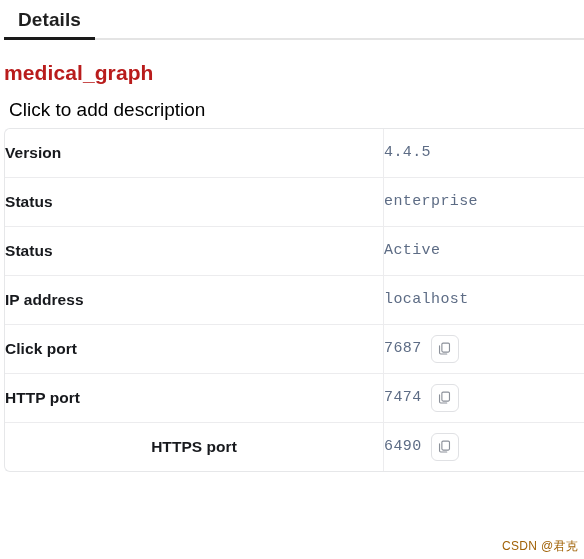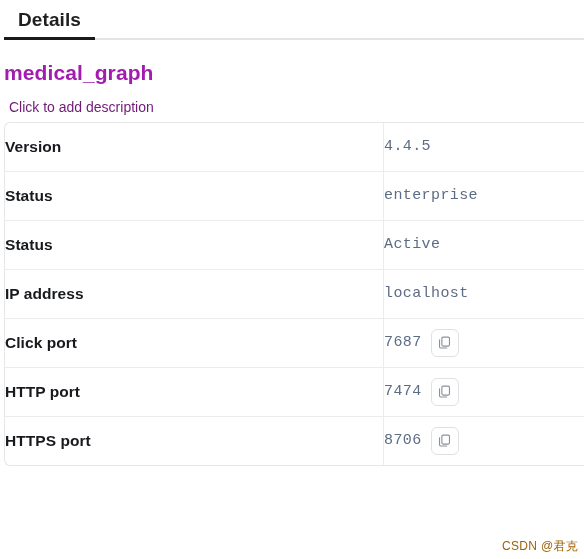--- a/index.html
+++ b/index.html
@@ -59,29 +59,29 @@
     z-index: 2;
   }
 
   
   .titleblock {
     padding: 20px 0 0 4px;
   }
   .db-title {
     font-size: 21px;
     font-weight: 700;
-    color: #a21caf;
+    color: #b91c1c;
     letter-spacing: 0.1px;
     margin: 0;
     line-height: 1.2;
   }
   .db-description {
     margin-top: 14px;
-    font-size: 14px;
-    color: #701a75;
+    font-size: 19px;
+    color: #000000;
     cursor: text;
     line-height: 1.2;
     padding-left: 5px;
   }
 
   
   .table-wrap {
     margin-top: 6px;
     padding-left: 4px;
   }
@@ -97,20 +97,21 @@
     overflow: hidden;
   }
   .info-table tr > td {
     border-bottom: 1px solid #ececee;
     height: 48px;
     padding: 0;
     vertical-align: middle;
   }
   .info-table tr:last-child > td {
     border-bottom: none;
+    text-align: center;
   }
   td.cell-label {
     width: 378px;
     padding-left: 15px;
     font-size: 15.5px;
     font-weight: 700;
     color: #17191d;
     border-right: 1px solid #ececee;
     letter-spacing: 0.05px;
   }
@@ -248,21 +249,21 @@
               </span>
             </button>
           </div>
         </td>
       </tr>
 
       <tr>
         <td class="cell-label">HTTPS port</td>
         <td class="cell-value">
           <div class="value-row">
-            <span class="value-text">8706</span>
+            <span class="value-text">6490</span>
             <button class="copy-btn" title="Copy">
               <span>
                 <svg width="15" height="15" viewBox="0 0 16 16" fill="none" xmlns="http://www.w3.org/2000/svg">
                   <rect x="5.2" y="2.2" width="8.1" height="9.6" rx="1.3" stroke="#8b9099" stroke-width="1.2"></rect>
                   <path d="M10.4 13.8H4.0A1.3 1.3 0 0 1 2.7 12.5V5.2" stroke="#8b9099" stroke-width="1.2" stroke-linecap="round" stroke-linejoin="round"></path>
                 </svg>
               </span>
             </button>
           </div>
         </td>

